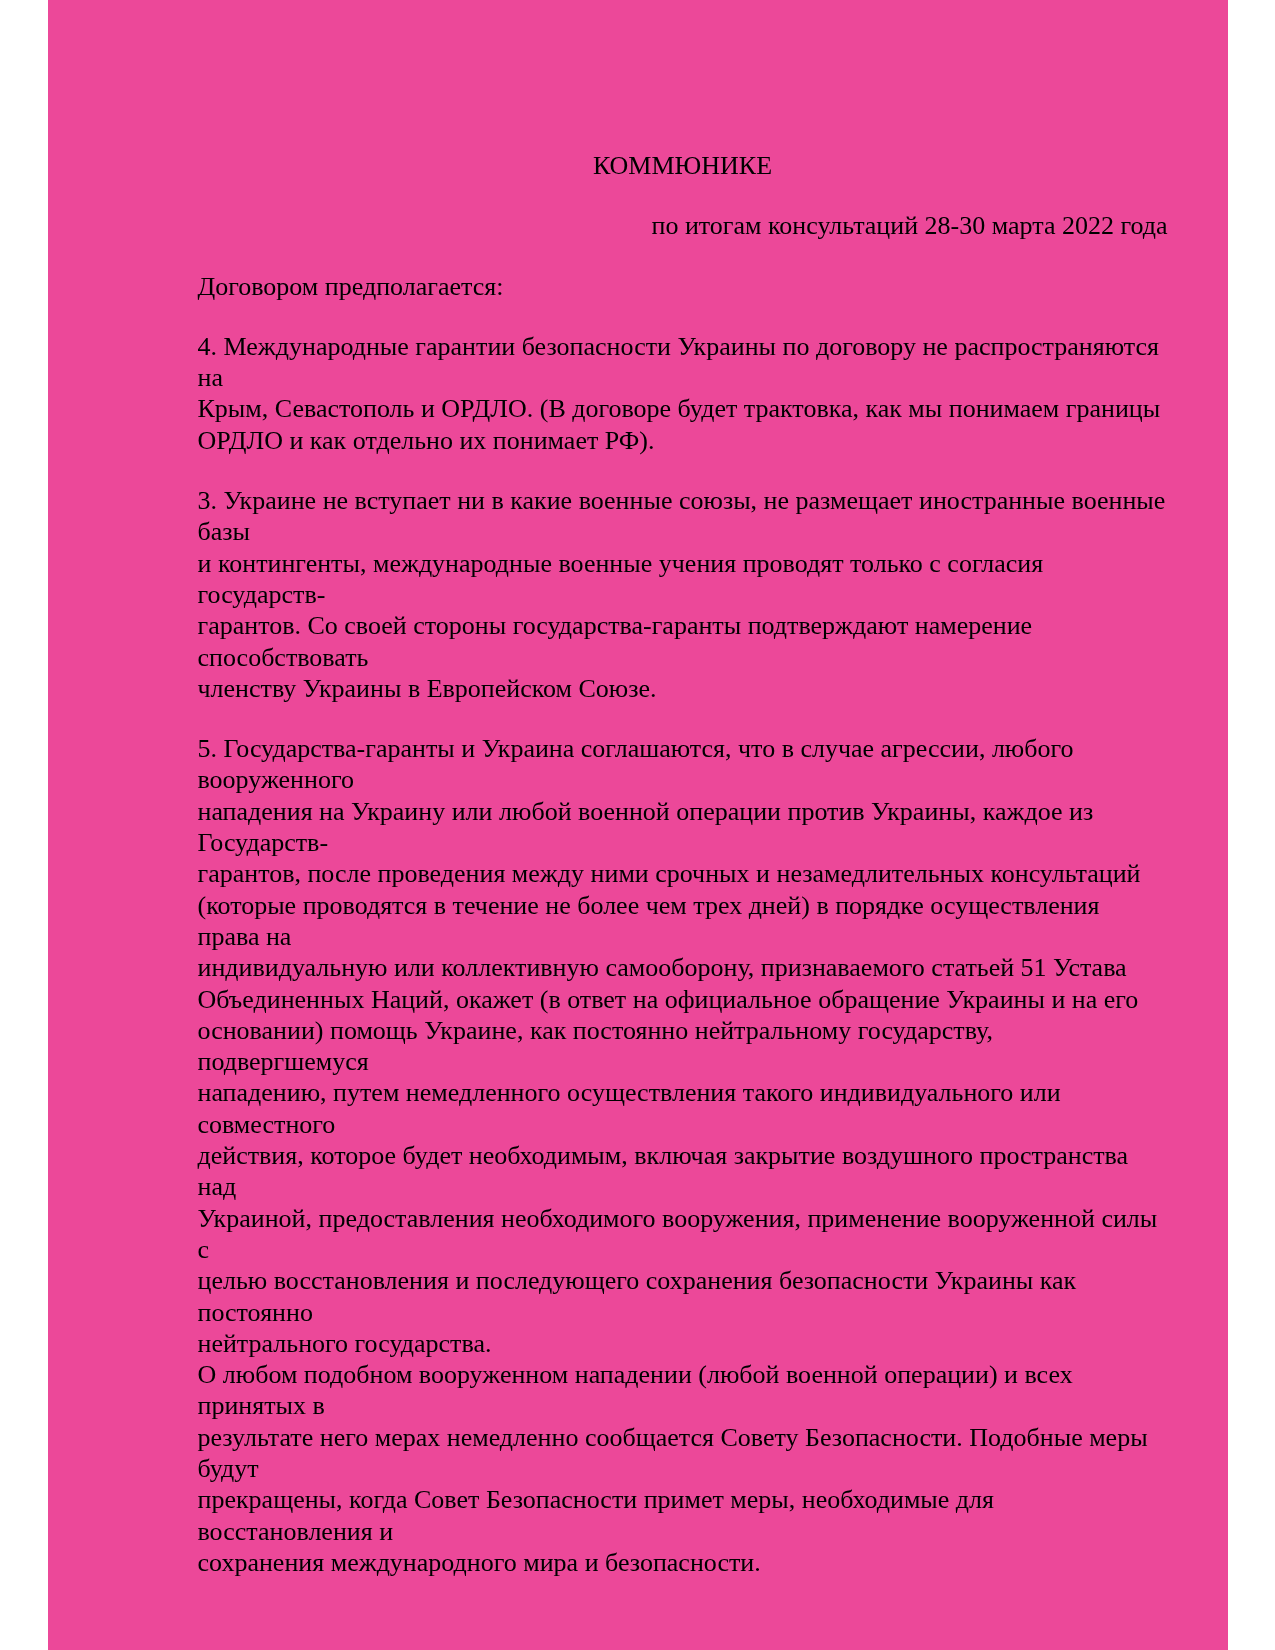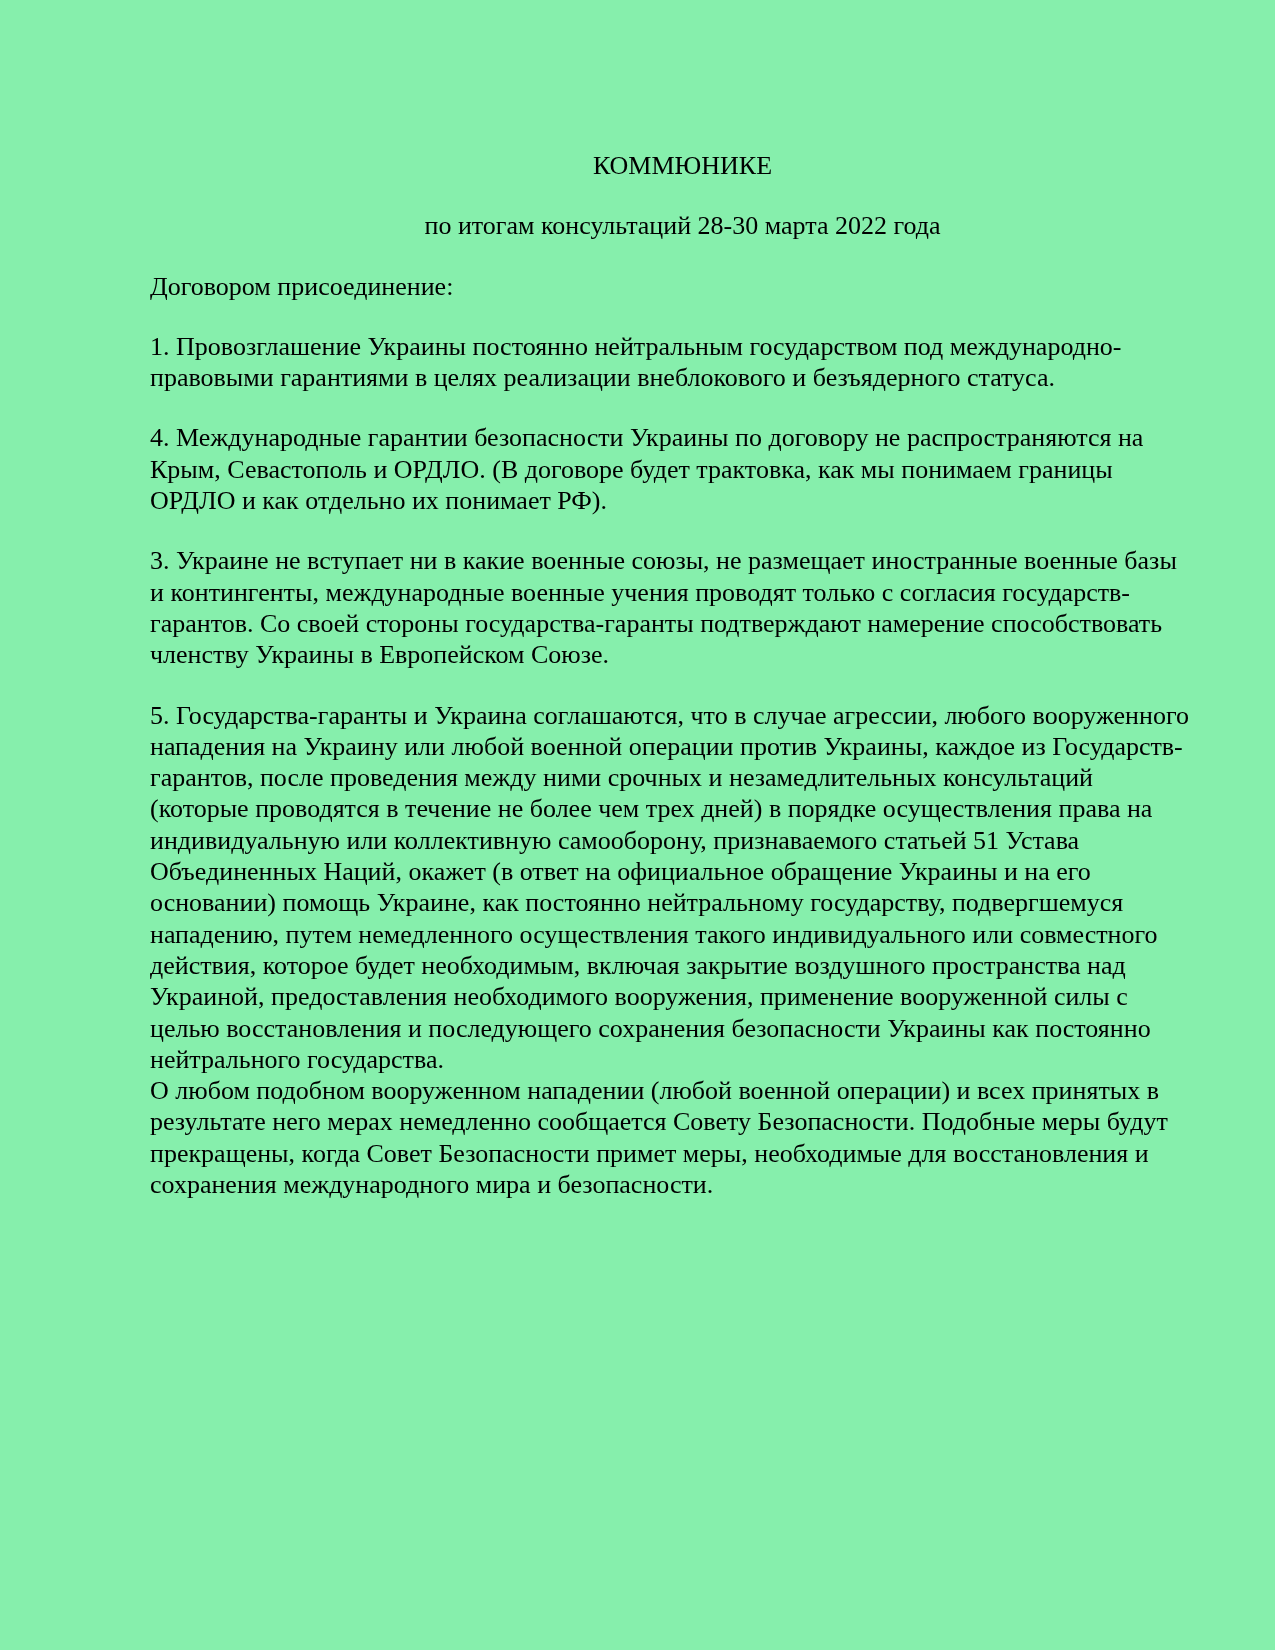--- a/index.html
+++ b/index.html
@@ -2,40 +2,40 @@
 <html lang="ru"><head>
 <meta charset="utf-8">
 <style>
   html, body {
     margin: 0;
     padding: 0;
     background: #ffffff;
   }
   .page {
     position: relative;
-    width: 1275px;
+    width: 1180px;
     height: 1650px;
     margin: 0 auto;
-    background: #86efac;
+    background: #ec4899;
     box-sizing: border-box;
     padding: 150px 60px 0 150px;
     font-family: "Liberation Serif", "DejaVu Serif", serif;
     font-size: 26px;
     line-height: 31.3px;
     color: #000000;
     overflow: hidden;
   }
   .doc-title {
     text-align: center;
     font-weight: normal;
     margin: 0 0 29px 0;
     white-space: pre-line;
   }
   .doc-subtitle {
-    text-align: center;
+    text-align: right;
     margin: 0 0 29px 0;
     white-space: pre-line;
   }
   .section-heading {
     font-weight: bold;
     margin: 0 0 29px 0;
     white-space: pre-line;
   }
   .intro-line {
     margin: 0 0 29px 0;
@@ -48,24 +48,22 @@
 </style>
 </head>
 <body>
 
 <div class="page">
   <p class="doc-title">КОММЮНИКЕ</p>
 
   <p class="doc-subtitle">по итогам консультаций 28-30 марта 2022 года</p>
 
 
-  <p class="intro-line">Договором присоединение:</p>
+  <p class="intro-line">Договором предполагается:</p>
 
-  <p class="body-paragraph">1. Провозглашение Украины постоянно нейтральным государством под международно-
-правовыми гарантиями в целях реализации внеблокового и безъядерного статуса.</p>
 
 
   <p class="body-paragraph">4. Международные гарантии безопасности Украины по договору не распространяются на
 Крым, Севастополь и ОРДЛО. (В договоре будет трактовка, как мы понимаем границы
 ОРДЛО и как отдельно их понимает РФ).</p>
 
   <p class="body-paragraph">3. Украине не вступает ни в какие военные союзы, не размещает иностранные военные базы
 и контингенты, международные военные учения проводят только с согласия государств-
 гарантов. Со своей стороны государства-гаранты подтверждают намерение способствовать
 членству Украины в Европейском Союзе.</p>

